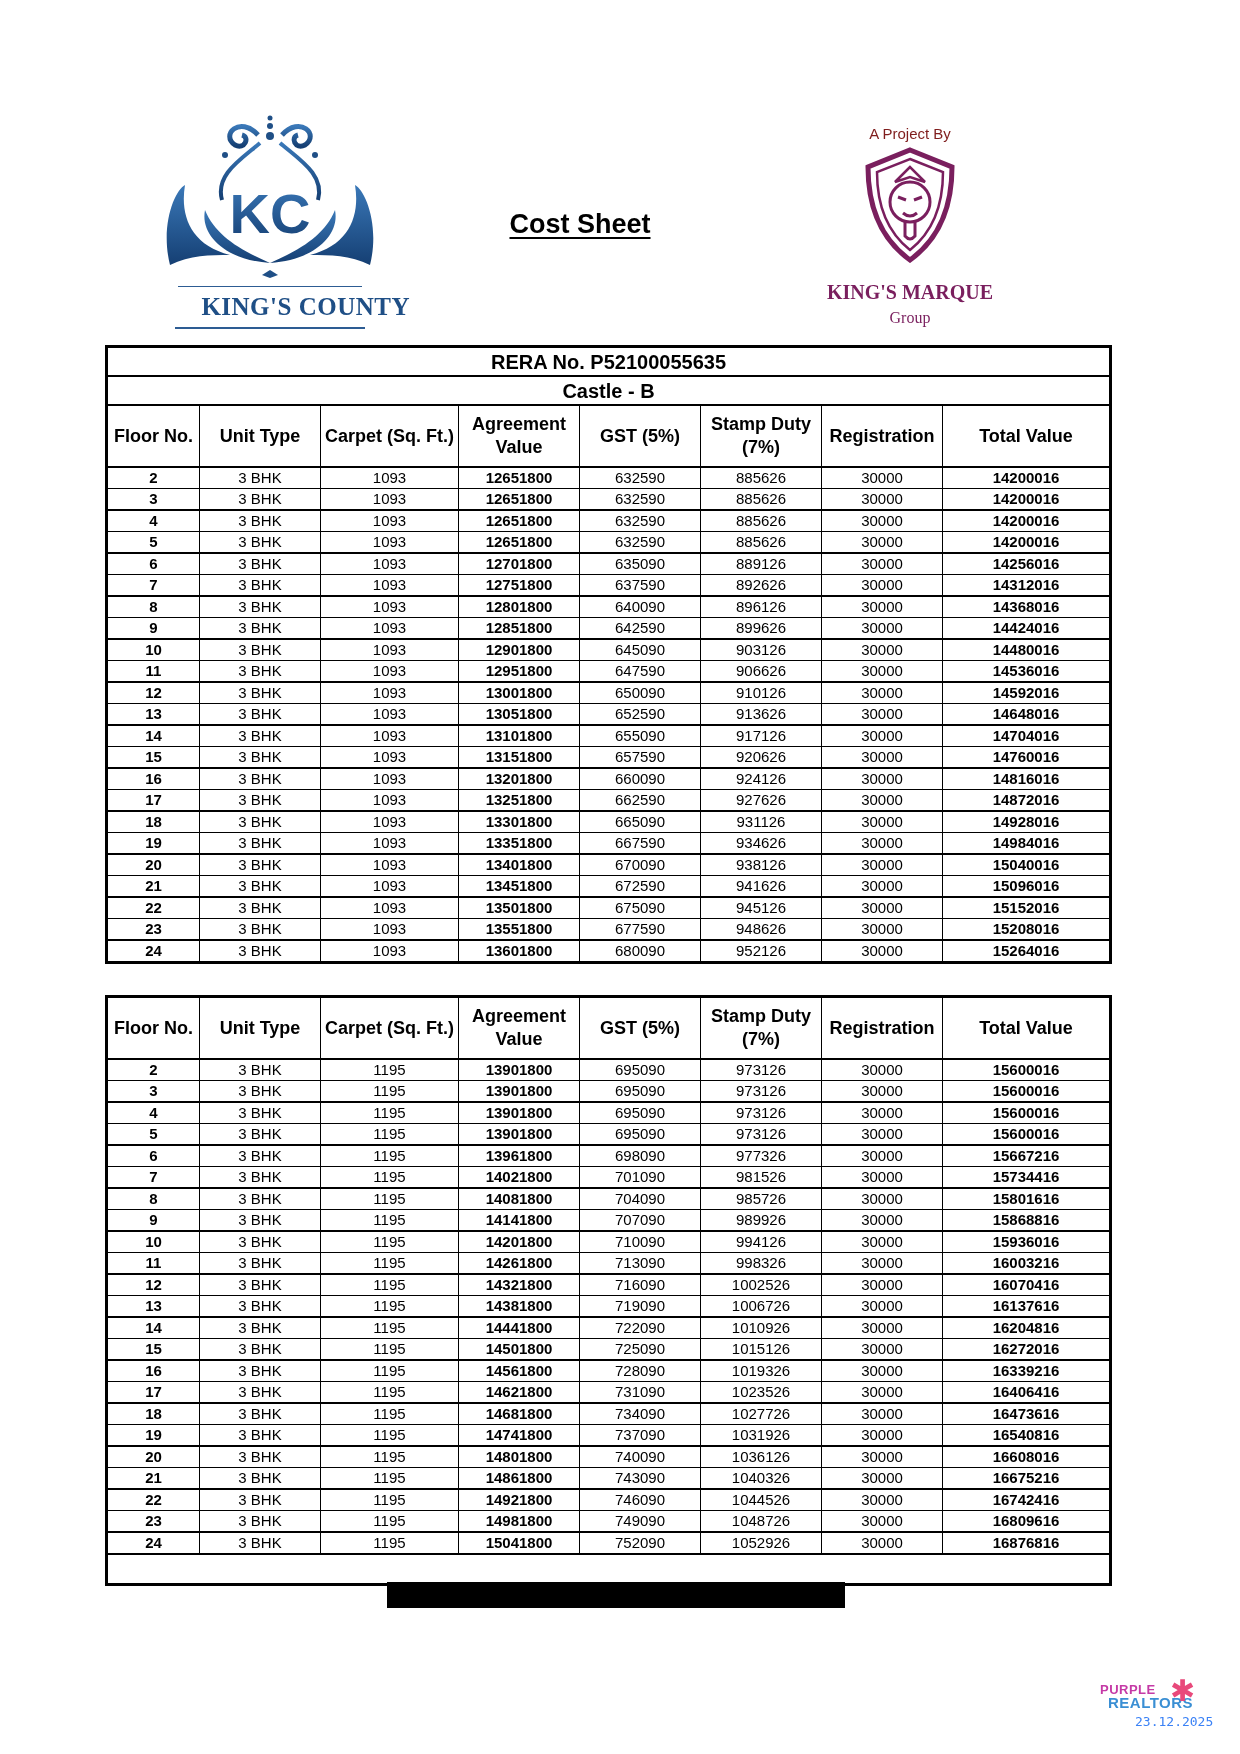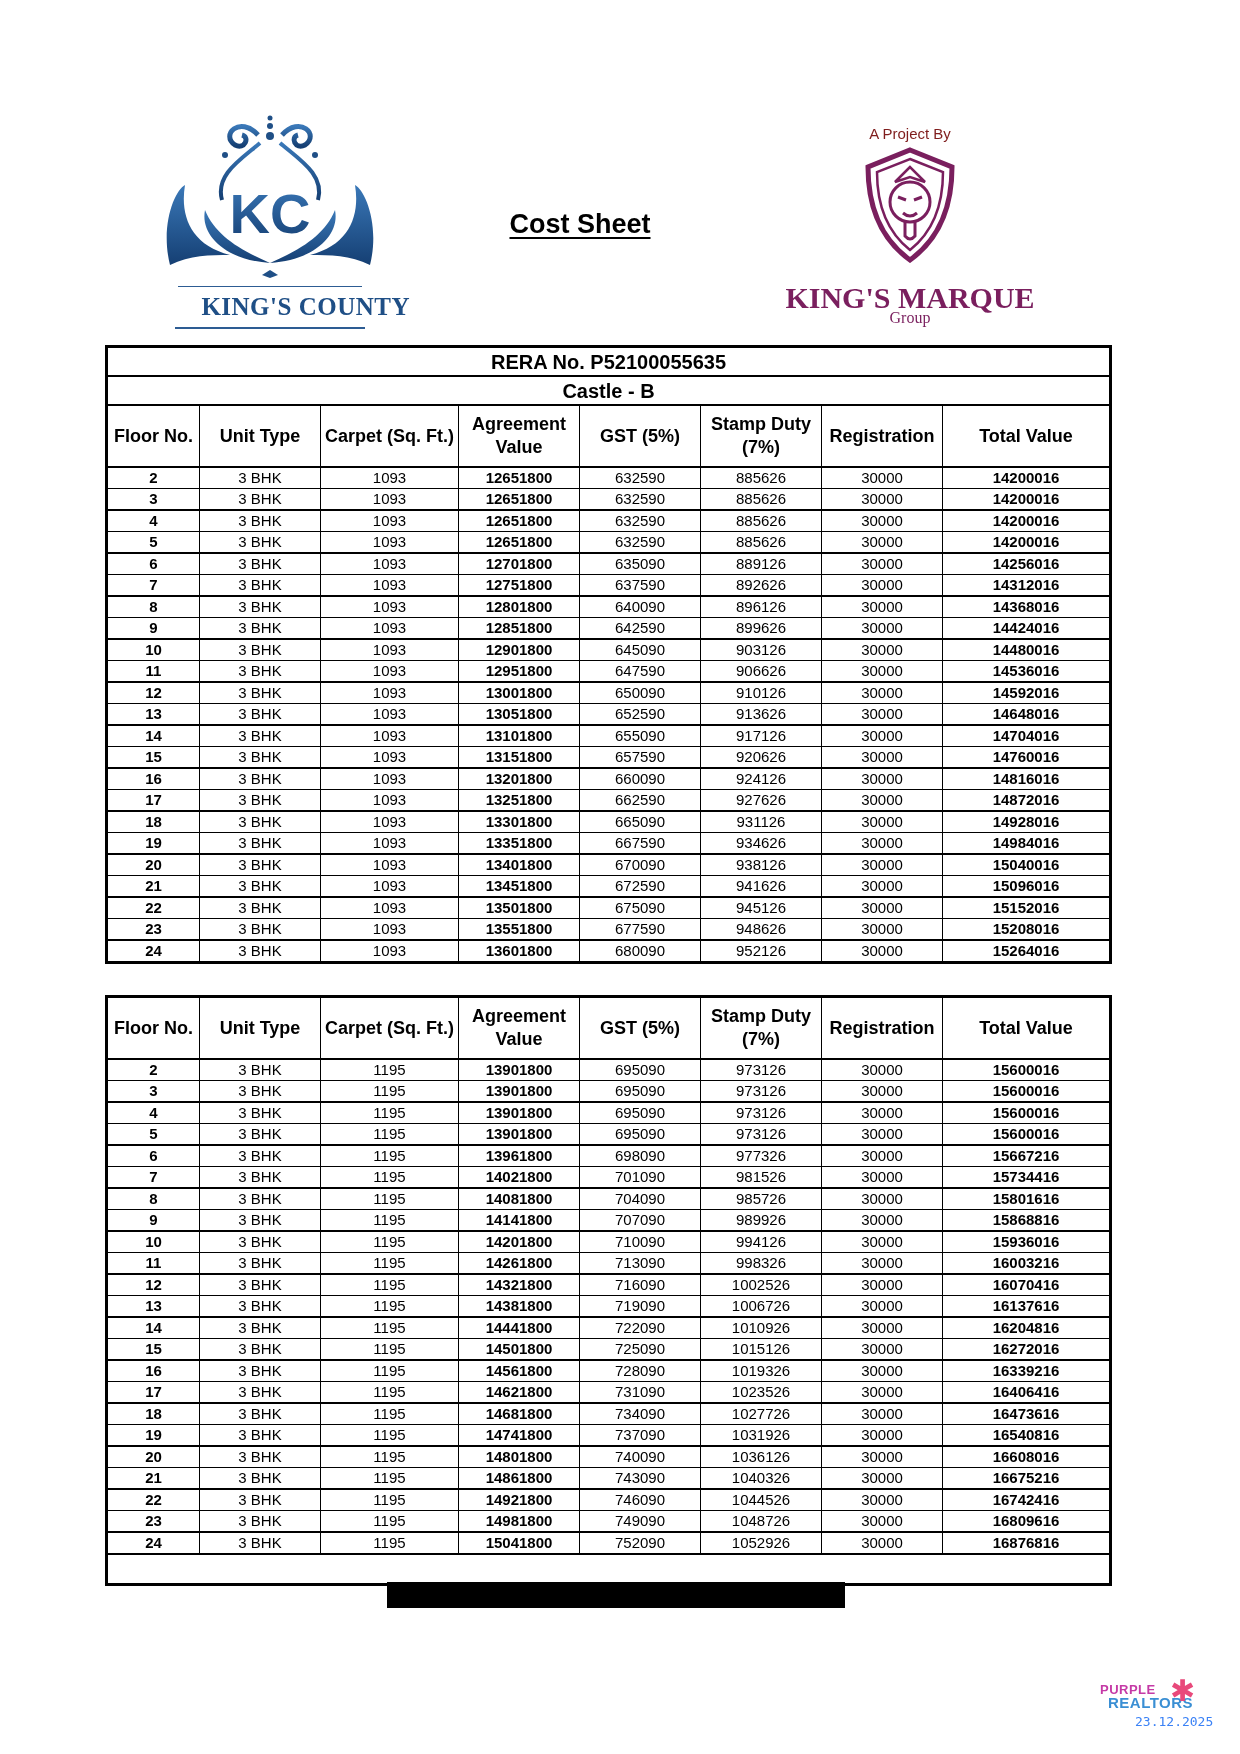--- a/index.html
+++ b/index.html
@@ -12,21 +12,21 @@
              font-family: "Liberation Serif", "DejaVu Serif", serif; font-weight: bold;
              font-size: 25px; color: #1f4f86; letter-spacing: 0.5px; }
   .kc-rule-top { position: absolute; left: 48px; width: 184px; top: 171px; height: 0;
                  border-top: 1.5px solid #2d5c93; }
   .kc-rule-bot { position: absolute; left: 45px; width: 190px; top: 212px; height: 0;
                  border-top: 2px solid #2d5c93; }
   .proj-by { position: absolute; left: 0; width: 300px; top: 10px; text-align: center;
              font-size: 15px; color: #7f1d1d; }
   .km-name { position: absolute; left: 0; width: 300px; top: 166px; text-align: center;
              font-family: "Liberation Serif", "DejaVu Serif", serif; font-weight: bold;
-             font-size: 30px; color: #7a1f5e; }
+             font-size: 20px; color: #7a1f5e; }
   .km-group { position: absolute; left: 0; width: 300px; top: 194px; text-align: center;
               font-family: "Liberation Serif", "DejaVu Serif", serif;
               font-size: 16px; color: #7a1f5e; }
 
   .doc-title { position: absolute; left: 480px; width: 200px; top: 209px; text-align: center;
                font-weight: bold; font-size: 27px; text-decoration: underline;
                text-underline-offset: 4px; }
 
   table.cost { position: absolute; left: 105px; width: 1004px; border-collapse: collapse;
                table-layout: fixed; border: 3px solid #000; }

